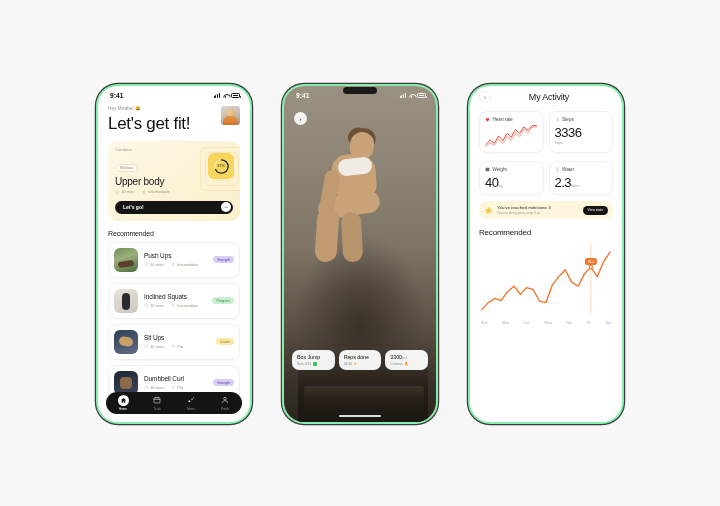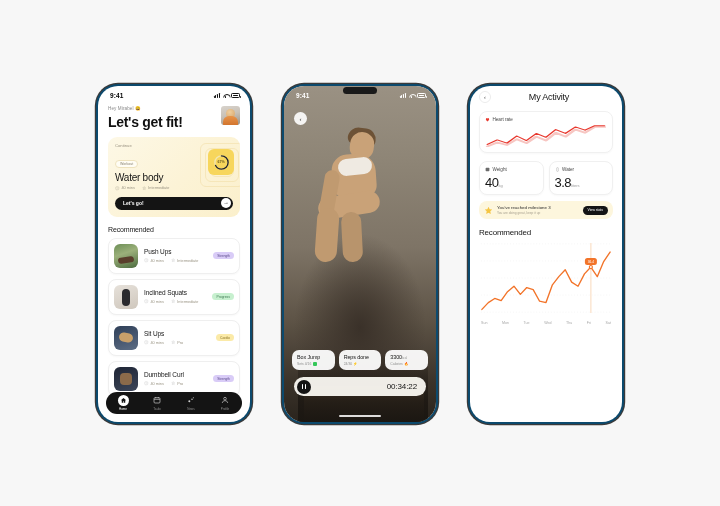--- a/index.html
+++ b/index.html
@@ -9,21 +9,21 @@
     font-family: "Liberation Sans", sans-serif;
     overflow: hidden;
   }
   .stage { position: relative; width: 720px; height: 506px; }
 
   
   .phone {
     position: absolute;
     border-radius: 22px;
     overflow: hidden;
-    background: #0c4a6e;
+    background: #86efac;
     box-shadow: 0 0 0 1.2px #3a3a3a;
   }
   #phone1 { left: 96px;  top: 84px;  width: 156px; height: 340px; }
   #phone2 { left: 282px; top: 84px;  width: 156px; height: 340px; }
   #phone3 { left: 468px; top: 84px;  width: 156px; height: 340px; }
 
   .screen { position: absolute; inset: 2px; border-radius: 20px; overflow: hidden; background:#fff; }
 
   
   .statusbar {
@@ -54,21 +54,21 @@
   .dark .batt::after { background:#fff; }
   .notch {
     position:absolute; left:50%; transform:translateX(-50%); top:1px;
     width:34px; height:7px; background:#1a1a1a; border-radius:5px; z-index:7;
   }
 
   
   .p1-body { padding: 4px 10px 0 10px; position:relative; height: 100%; }
   .greet-row { display:flex; justify-content:space-between; align-items:flex-start; }
   .greet-small { font-size:4.6px; color:#8a8a8a; letter-spacing:.1px; margin-bottom:3px; }
-  .greet-big { font-size:14px; font-weight:700; color:#111; letter-spacing:-.3px; }
+  .greet-big { font-size:17px; font-weight:400; color:#111; letter-spacing:-.3px; }
   .avatar {
     width:19px; height:19px; border-radius:3px; overflow:hidden; flex:0 0 auto;
     background: linear-gradient(165deg,#d8d3cc 0%, #c9c2b8 45%, #9a9287 100%);
     position:relative;
   }
   .avatar::before{
     content:""; position:absolute; left:5px; top:3px; width:9px; height:9px; border-radius:50%;
     background: radial-gradient(circle at 40% 35%, #f0cf9e, #d6a368);
   }
   .avatar::after{
@@ -256,21 +256,21 @@
         </div>
 
         <div class="continue-card">
           <div class="cc-deco">
               <span></span>
               <span></span>
               <span></span>
             </div>
           <div class="cc-label">Continue</div>
           <div class="pill-tag">Workout</div>
-          <div class="cc-title">Water body</div>
+          <div class="cc-title">Upper body</div>
           <div class="meta-row">
             <div class="meta">
               <svg class="ico" viewBox="0 0 24 24" fill="none" stroke="#b5ae9c" stroke-width="2">
                 <rect x="4" y="4" width="16" height="16" rx="4"></rect>
                   <path d="M12 8v4l2.5 2"></path>
               </svg>
               <span>40 mins</span>
             </div>
             <div class="meta">
               <svg class="ico" viewBox="0 0 24 24" fill="none" stroke="#b5ae9c" stroke-width="2">
@@ -487,27 +487,20 @@
           <div class="stat-t">
             <span>3300</span><span class="unit">kcal</span>
           </div>
           <div class="stat-s">
             <span>Calories</span>
             <span class="dot-o">🔥</span>
           </div>
         </div>
       </div>
 
-      <div class="timer-bar">
-        <div class="pause">
-            <i></i>
-            <i></i>
-          </div>
-        <div class="timer-val">00:34:22</div>
-      </div>
       <div class="home-ind"></div>
     </div>
   </div>
 
   <div class="phone" id="phone3">
     <div class="screen">
       <div class="p3-body">
 
         <div class="p3-head">
           <div class="p3-back">‹</div>
@@ -523,20 +516,30 @@
               <span>Heart rate</span>
             </div>
             <div class="hr-chart">
               <svg viewBox="0 0 100 34" preserveAspectRatio="none" width="100%" height="22">
                 <polyline fill="none" stroke="#f7c6c2" stroke-width="2.6" stroke-linecap="round" stroke-linejoin="round" points="2,33 10,27 18,31 26,22 34,28 42,18 50,24 58,12 66,18 74,7 82,12 90,3 98,3"></polyline>
                 <polyline fill="none" stroke="#e8392f" stroke-width="1.5" stroke-linecap="round" stroke-linejoin="round" points="2,30 10,23 18,28 26,17 34,24 42,13 50,19 58,7 66,13 74,3 82,8 90,1 98,1"></polyline>
               </svg>
             </div>
           </div>
 
+          <div class="m-card">
+            <div class="m-head">
+              <svg width="5" height="5" viewBox="0 0 24 24" fill="none" stroke="#e8a33c" stroke-width="2.5" stroke-linecap="round">
+                  <path d="M12 4v14M7 13l5 5 5-5"></path>
+                </svg>
+              <span>Steps</span>
+            </div>
+            <div class="big-num">3336</div>
+            <div class="sub-lbl">Steps</div>
+          </div>
         </div>
 
         <div class="grid2">
           <div class="m-card">
             <div class="m-head">
               <svg width="5" height="5" viewBox="0 0 24 24" fill="#6b6b6b">
                   <rect x="3" y="4" width="18" height="16" rx="3"></rect>
                 </svg>
               <span>Weight</span>
             </div>
@@ -546,21 +549,21 @@
           </div>
 
           <div class="m-card">
             <div class="m-head">
               <svg width="5" height="5" viewBox="0 0 24 24" fill="none" stroke="#9b9b9b" stroke-width="2">
                   <rect x="8" y="3" width="8" height="18" rx="3"></rect>
                 </svg>
               <span>Water</span>
             </div>
             <div class="big-num">
-              <span>3.8</span><small>liters</small>
+              <span>2.3</span><small>liters</small>
             </div>
           </div>
         </div>
 
         <div class="milestone">
           <svg class="star" viewBox="0 0 24 24" fill="#f5c542">
               <path d="M12 2l3 6.6 7 .9-5.2 4.8 1.4 7L12 17.8 5.8 21.3l1.4-7L2 9.5l7-.9z"></path>
             </svg>
           <div class="ms-txt">
             <div class="ms-t">You've reached milestone 3</div>

